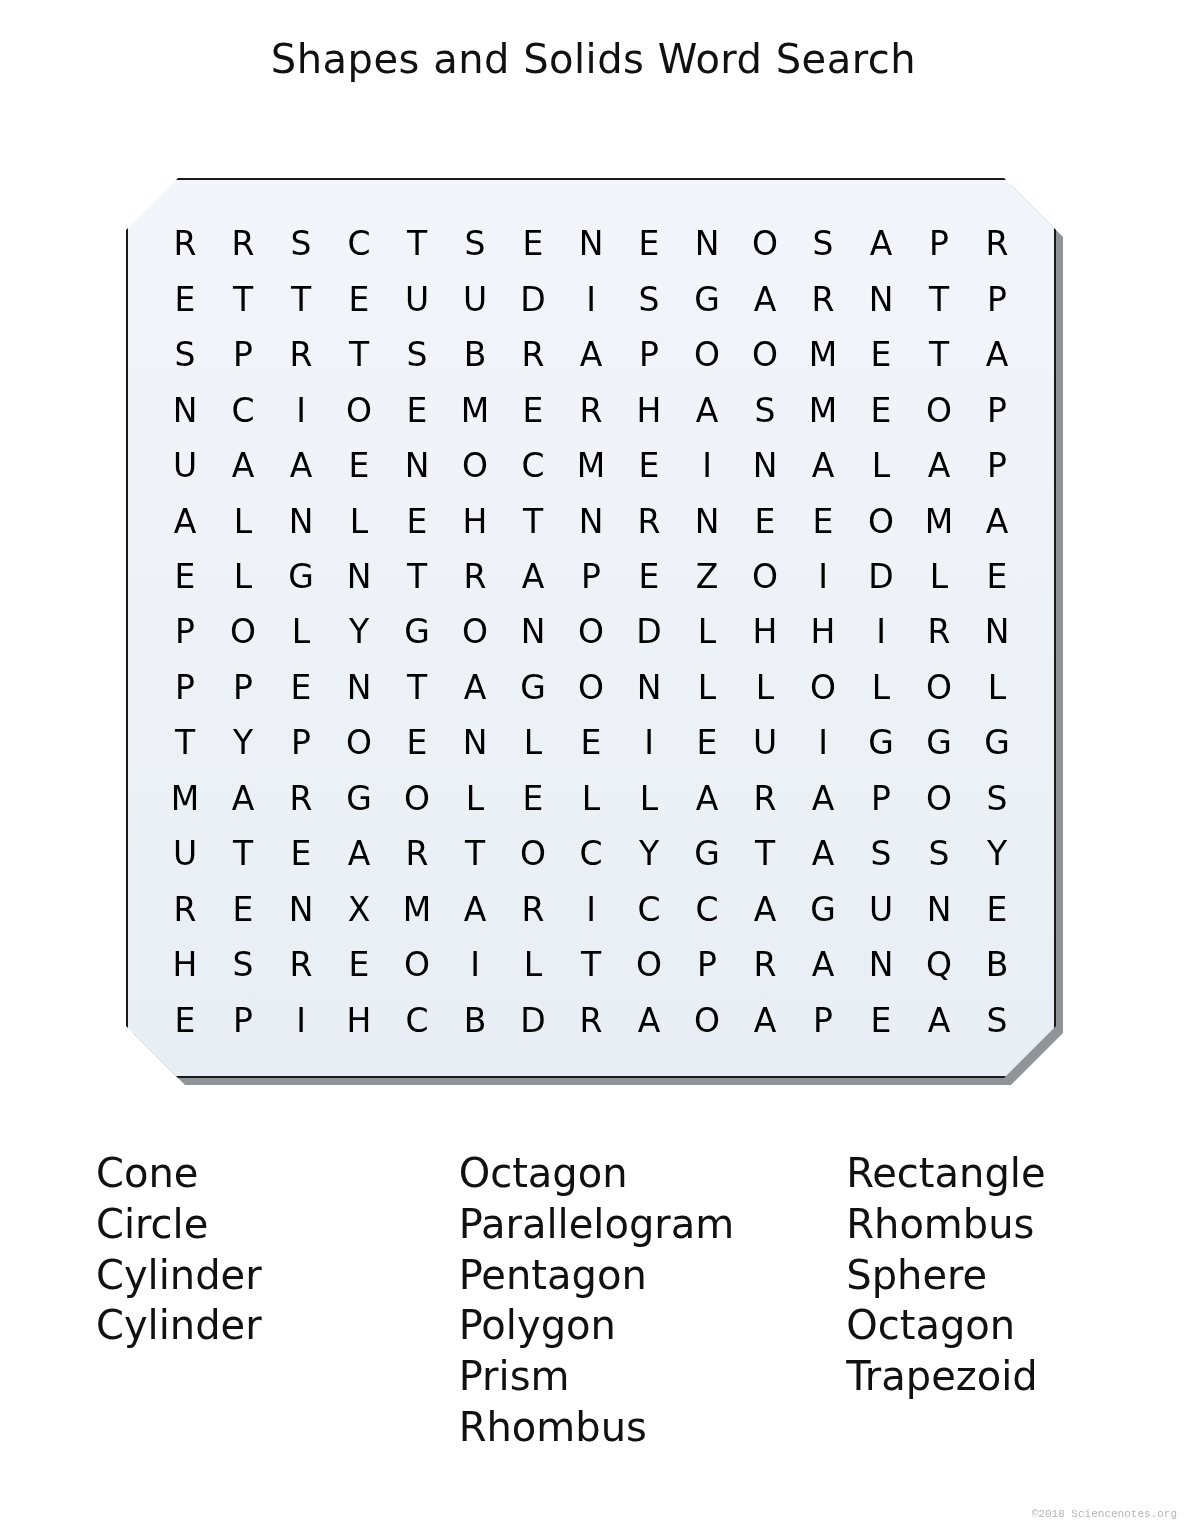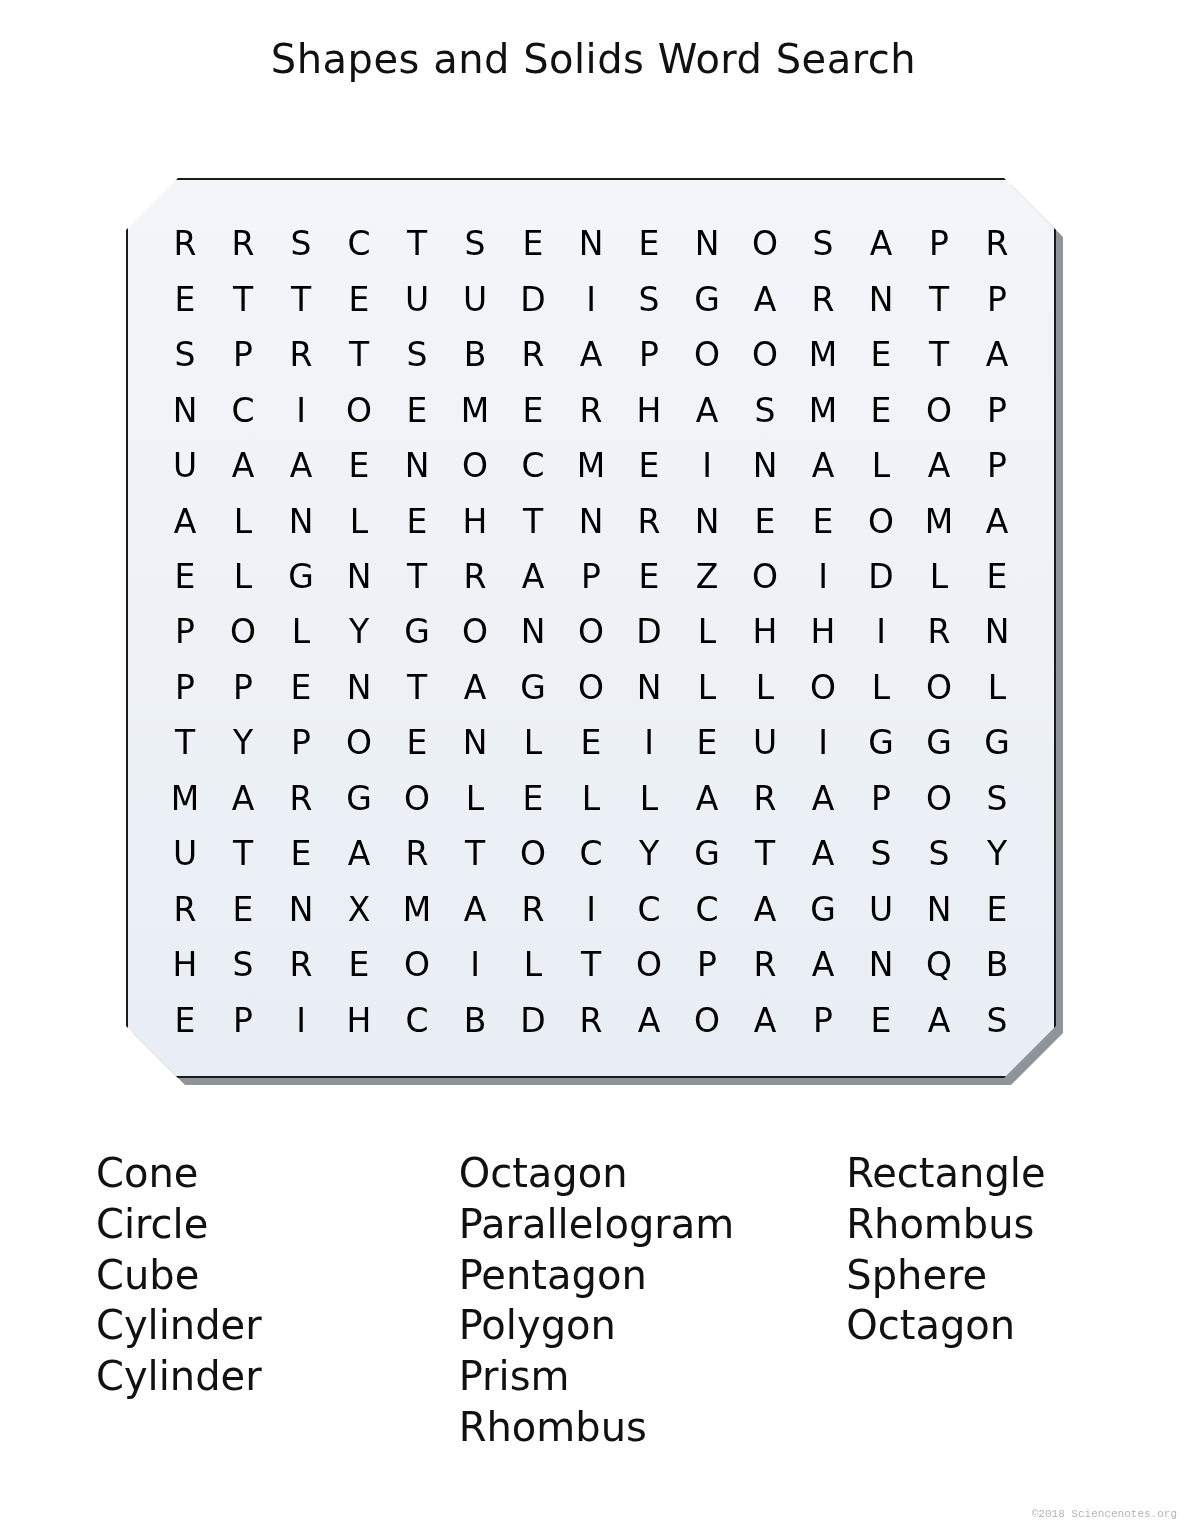--- a/index.html
+++ b/index.html
@@ -347,33 +347,33 @@
       <div class="cell">E</div>
       <div class="cell">A</div>
       <div class="cell">S</div>
     </div>
 </div>
 
 <div id="word-list">
     <div class="word-col col-0">
       <div class="word">Cone</div>
       <div class="word">Circle</div>
-      <div class="word">Cube</div>
       <div class="word">Cylinder</div>
       <div class="word">Cylinder</div>
     </div>
     <div class="word-col col-1">
       <div class="word">Octagon</div>
       <div class="word">Parallelogram</div>
       <div class="word">Pentagon</div>
       <div class="word">Polygon</div>
       <div class="word">Prism</div>
       <div class="word">Rhombus</div>
     </div>
     <div class="word-col col-2">
       <div class="word">Rectangle</div>
       <div class="word">Rhombus</div>
       <div class="word">Sphere</div>
       <div class="word">Octagon</div>
+      <div class="word">Trapezoid</div>
     </div>
   </div>
 
 <div id="copyright">©2018 Sciencenotes.org</div>
 
 </body></html>

